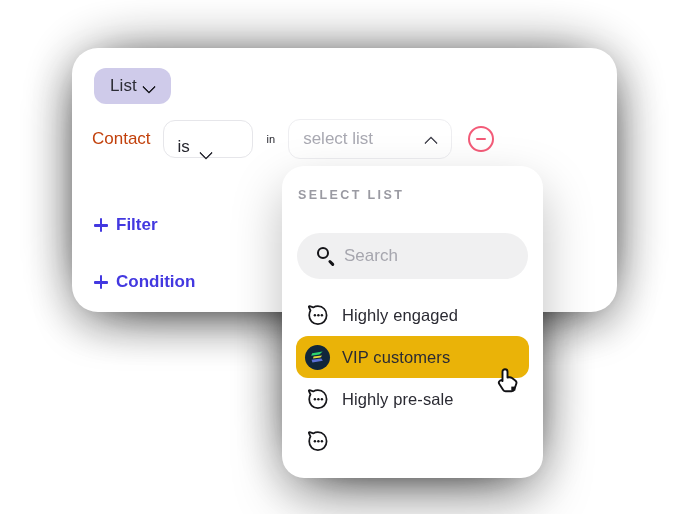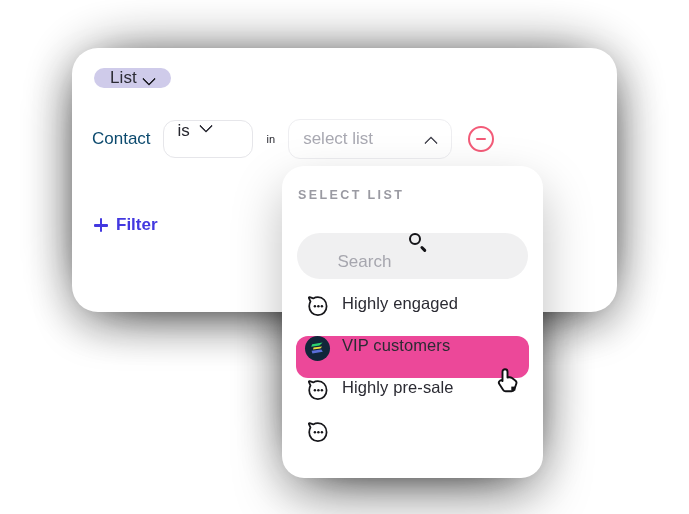--- a/index.html
+++ b/index.html
@@ -74,21 +74,21 @@
     background: #ffffff;
     border-radius: 26px;
     box-shadow: 0 18px 40px rgba(0,0,0,0.22);
   }
 
   
   #list-pill {
     position: absolute;
     left: 22px;
     top: 20px;
-    height: 20px;
+    height: 36px;
     padding: 0 14px 0 16px;
     display: flex;
     align-items: center;
     gap: 6px;
     background: #cfcbea;
     border-radius: 12px;
     cursor: pointer;
     user-select: none;
   }
   #list-pill .pill-label {
@@ -131,29 +131,29 @@
   #contact-row {
     position: absolute;
     left: 20px;
     top: 72px;
     height: 38px;
     display: flex;
     align-items: center;
   }
   #contact-label {
     font-size: 17px;
-    color: #0c4a6e;
+    color: #c2410c;
     margin-right: 12px;
   }
   #is-select {
     height: 36px;
     min-width: 64px;
     padding: 0 10px 0 14px;
     display: flex;
-    align-items: flex-start;
+    align-items: flex-end;
     gap: 10px;
     border: 1.4px solid #e6e6ea;
     border-radius: 12px;
     background: #fff;
     cursor: pointer;
     user-select: none;
   }
   #is-select .sel-label {
     font-size: 17px;
     color: #26262e;
@@ -260,21 +260,20 @@
     top: 67px;
     width: 231px;
     height: 46px;
     background: #f0f0f1;
     border-radius: 23px;
     display: flex;
     align-items: center;
     box-sizing: border-box;
     padding-left: 20px;
     cursor: text;
-    flex-direction: column;
   }
   .search-glyph {
     width: 19px;
     height: 19px;
     position: relative;
     flex: none;
     margin-right: 8px;
   }
   .search-glyph::before {
     content: "";
@@ -308,30 +307,31 @@
   #search-input::placeholder { color: #a6a6ae; }
 
   #list-options {
     position: absolute;
     left: 0;
     top: 128px;
     right: 0;
   }
   .list-option {
     display: flex;
+    align-items: center;
     gap: 12px;
     height: 42px;
     margin: 0 14px;
     padding: 0 9px;
     border-radius: 12px;
     cursor: pointer;
     user-select: none;
   }
   .list-option.selected {
-    background: #ec4899;
+    background: #eab308;
   }
   .list-option .opt-label {
     font-size: 16.5px;
     color: #2b2b33;
     letter-spacing: 0.1px;
   }
 
   
   .avatar {
     width: 25px;
@@ -398,20 +398,24 @@
       <div id="remove-condition">
         <span class="bar"></span>
       </div>
     </div>
 
     <div class="add-link" id="add-filter">
       <span class="plus"></span>
       <span>Filter</span>
     </div>
 
+    <div class="add-link" id="add-condition">
+      <span class="plus"></span>
+      <span>Condition</span>
+    </div>
   </div>
 
   <div id="select-list-dropdown">
 
     <div id="dropdown-title">SELECT LIST</div>
 
     <div id="search-box">
       <span class="search-glyph"></span>
       <input id="search-input" type="text" placeholder="Search" style="">
     </div>

